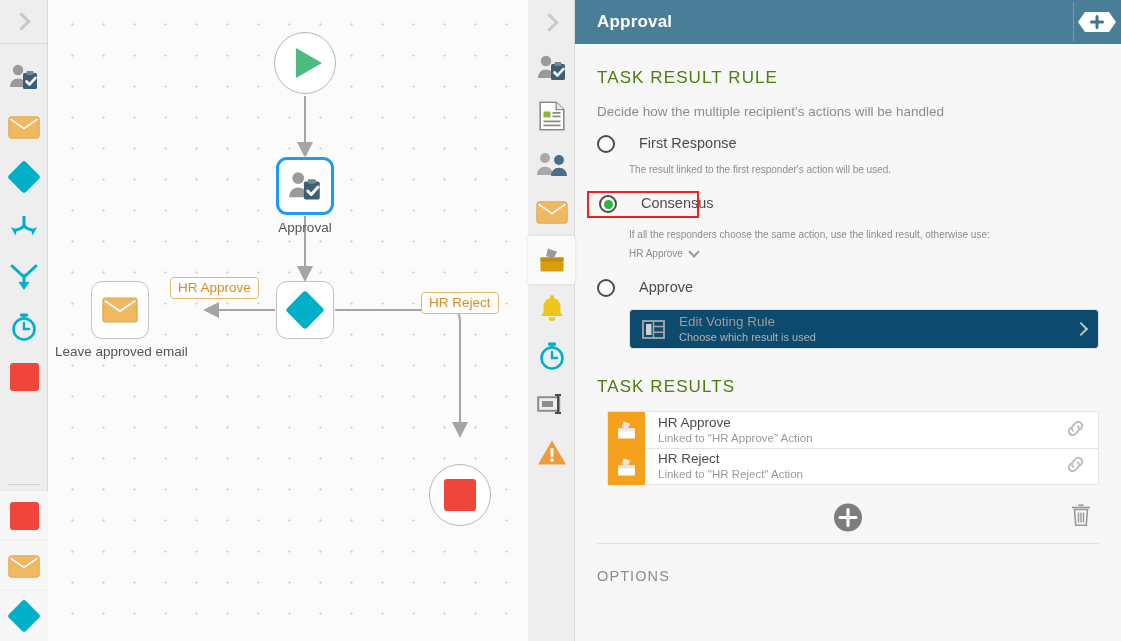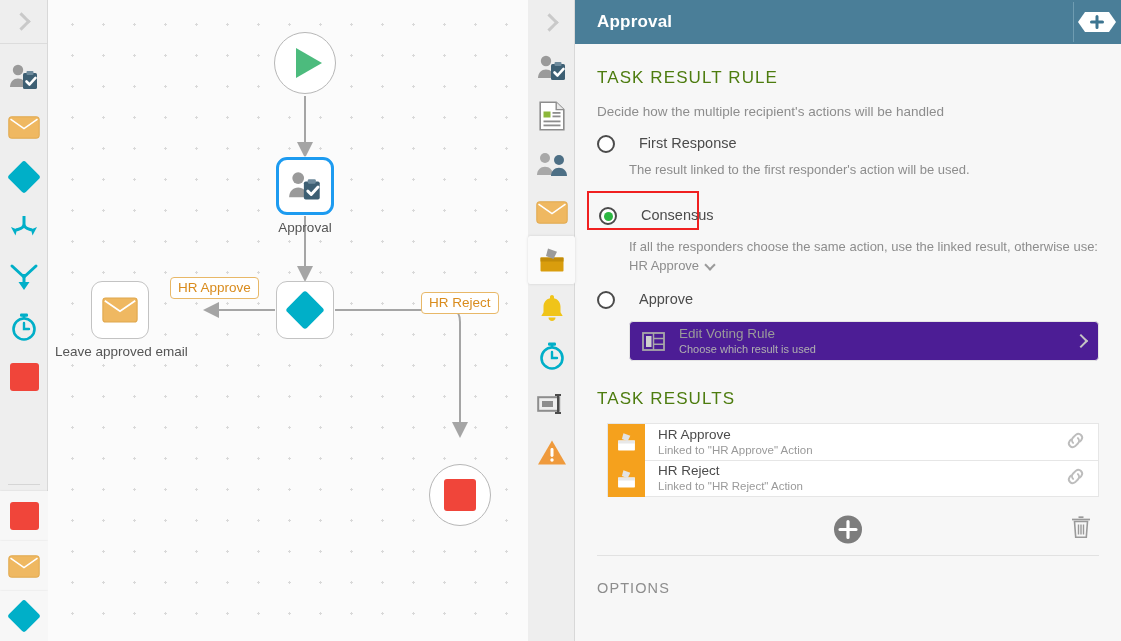--- a/index.html
+++ b/index.html
@@ -154,48 +154,48 @@
     font-size: 17px; color: #4d7c0f; letter-spacing: 1.1px;
     margin-top: 24px;
   }
   .sec-sub {
     font-size: 13.5px; color: #8d8d8d; margin-top: 16px;
   }
 
   .radio-row { display: flex; align-items: flex-start; margin-top: 16px; gap: 10px; }
   .radio-row.highlighted {
     border: 2px solid #f02020;
-    margin-left: -10px; padding: 14px 10px 3px 10px;
+    margin-left: -10px; padding: 2px 10px 3px 10px;
     width: 112px; margin-top: 12px;
   }
   .radio {
     width: 18px; height: 18px; border-radius: 50%;
     border: 2.5px solid #4b4b4b; background: #fff;
     flex: 0 0 18px;
     display: flex; align-items: center; justify-content: center;
   }
   .radio .dot {
     width: 9px; height: 9px; border-radius: 50%; background: #2cb742;
   }
   .radio-label { font-size: 14.5px; color: #4b4b4b; margin-left: 14px; }
   .radio-desc {
-    font-size: 13px; color: #8d8d8d;
+    font-size: 10px; color: #8d8d8d;
     margin-left: 32px; margin-top: 7px; line-height: 19px;
   }
   .dd-inline { color: #8d8d8d; }
   .chev-dn {
     display: inline-block; width: 8px; height: 8px;
     border-right: 2px solid #9a9a9a; border-bottom: 2px solid #9a9a9a;
     transform: rotate(45deg); margin-left: 7px; vertical-align: 1px;
   }
 
   .voting-card {
     margin: 12px 0 16px 32px;
     height: 40px;
-    background: #4c1d95;
+    background: #0c4a6e;
     border: 1px solid #e4e4e4;
     border-radius: 4px;
     display: flex; align-items: center;
     padding: 0 12px;
     cursor: pointer;
   }
   .voting-text { flex: 1 1 auto; margin-left: 14px; }
   .voting-t1 { font-size: 13.5px; color: #9a9a9a; line-height: 16px; }
   .voting-t2 { font-size: 11px; color: #b0b0b0; line-height: 15px; }
   .chev-sm {

